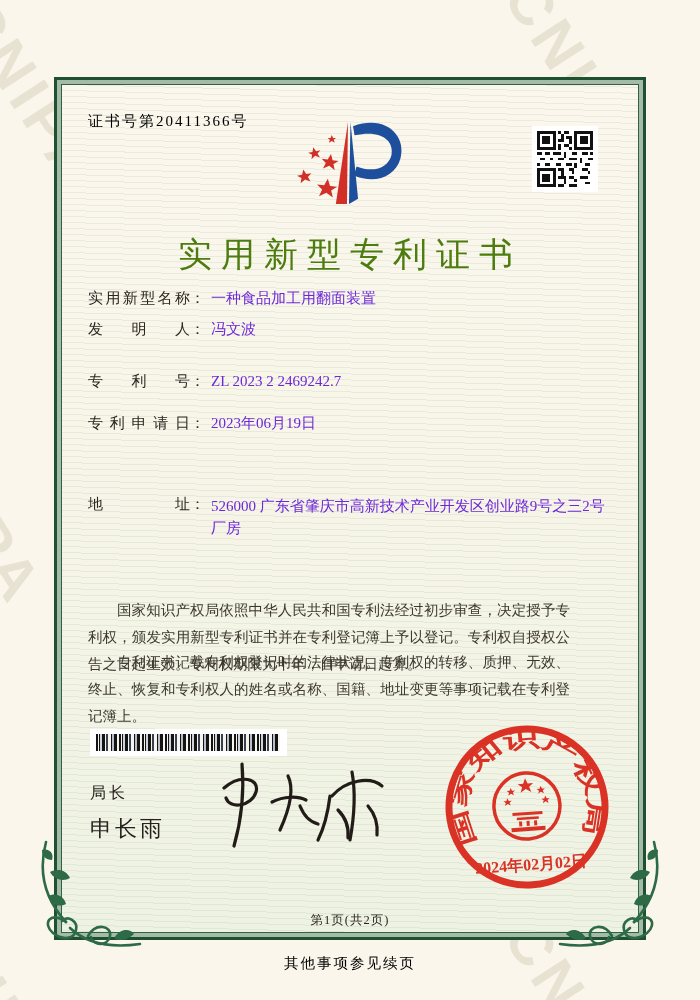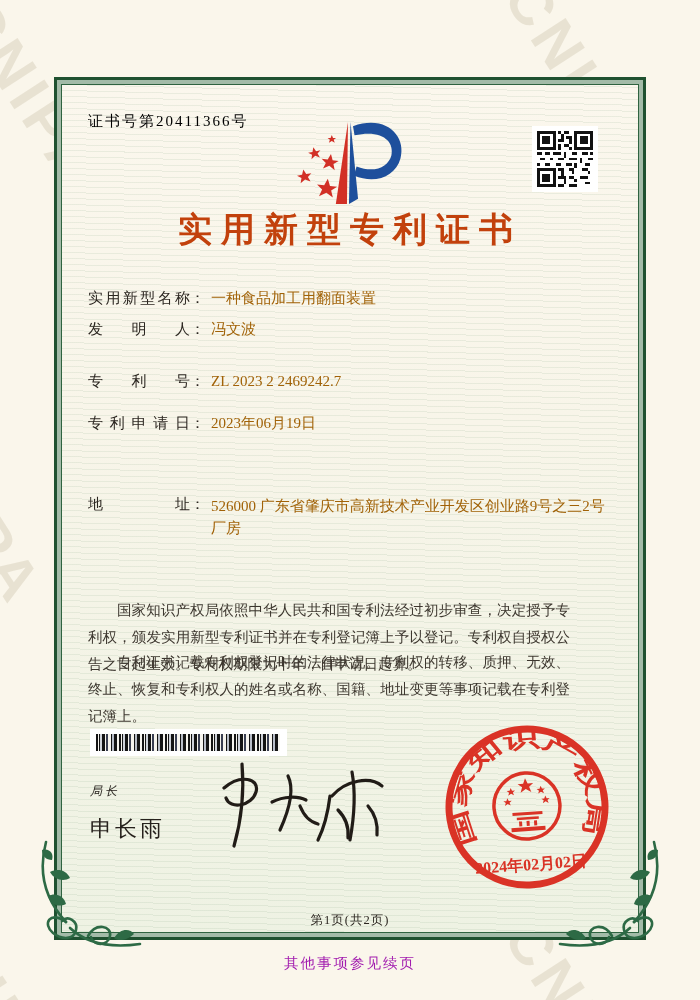--- a/index.html
+++ b/index.html
@@ -38,33 +38,33 @@
   }
 
   .logo{position:absolute;left:286px;top:110px;width:132px;height:106px;}
   .qr{
     position:absolute;left:532px;top:126px;width:66px;height:66px;
     background:#ffffff;box-sizing:border-box;padding:5px;
   }
   .qr svg{width:56px;height:56px;display:block;}
 
   .title{
-    position:absolute;left:100px;top:207px;width:500px;
-    text-align:center;font-size:34px;font-weight:bold;
-    letter-spacing:9px;color:#c2410c;
+    position:absolute;left:100px;top:232px;width:500px;
+    text-align:center;font-size:34px;font-weight:normal;
+    letter-spacing:9px;color:#4d7c0f;
   }
 
   .row{position:absolute;left:88px;font-size:15px;white-space:nowrap;}
   .row .lbl{
     display:inline-block;width:102px;
     text-align:justify;text-align-last:justify;
     vertical-align:top;color:#2b2620;
   }
   .row .colon{display:inline-block;margin:0 6px 0 0;}
-  .row .val{color:#a16207;}
+  .row .val{color:#6d28d9;}
   .row.wrap{white-space:normal;width:540px;}
   .row.wrap .val{display:inline-block;width:408px;vertical-align:top;line-height:22px;}
   .pair2{position:absolute;left:370px;top:0;}
 
   .para{
     position:absolute;left:88px;width:482px;
     font-size:14.5px;line-height:27px;color:#3d372f;
     text-align:justify;text-indent:2em;
   }
 
@@ -76,36 +76,36 @@
     background:
       repeating-linear-gradient(90deg,
         #141414 0 2px, #f6f4ee 2px 3px,
         #141414 3px 4px, #cfd3da 4px 6px,
         #141414 6px 9px, #f6f4ee 9px 10px,
         #3a3f52 10px 12px, #f6f4ee 12px 15px,
         #141414 15px 16px, #b9bec8 16px 18px,
         #141414 18px 21px, #f6f4ee 21px 23px);
   }
 
-  .director-title{position:absolute;left:90px;top:783px;font-size:12px;letter-spacing:3px;color:#26211c;font-style:italic;}
+  .director-title{position:absolute;left:90px;top:783px;font-size:16px;letter-spacing:3px;color:#26211c;}
   .director-name{position:absolute;left:90px;top:814px;font-size:22px;letter-spacing:3px;color:#26211c;}
   .signature{position:absolute;left:196px;top:756px;width:195px;height:98px;}
 
   .seal{
     position:absolute;left:442px;top:722px;width:170px;height:170px;
     transform:rotate(-4deg);opacity:0.95;
   }
 
   .footer-page{
     position:absolute;left:100px;top:912px;width:500px;
     text-align:center;font-size:12.5px;color:#2b2620;letter-spacing:1px;
   }
   .cont-note{
     position:absolute;left:100px;top:954px;width:500px;
-    text-align:center;font-size:14.5px;color:#a21caf;letter-spacing:2px;
+    text-align:center;font-size:14.5px;color:#000000;letter-spacing:2px;
   }
 
   .flourish{position:absolute;width:108px;height:112px;}
   .flourish.bl{left:36px;top:840px;}
   .flourish.br{left:556px;top:840px;transform:scaleX(-1);}
 </style>
 </head>
 <body>
 
 <div class="page">

